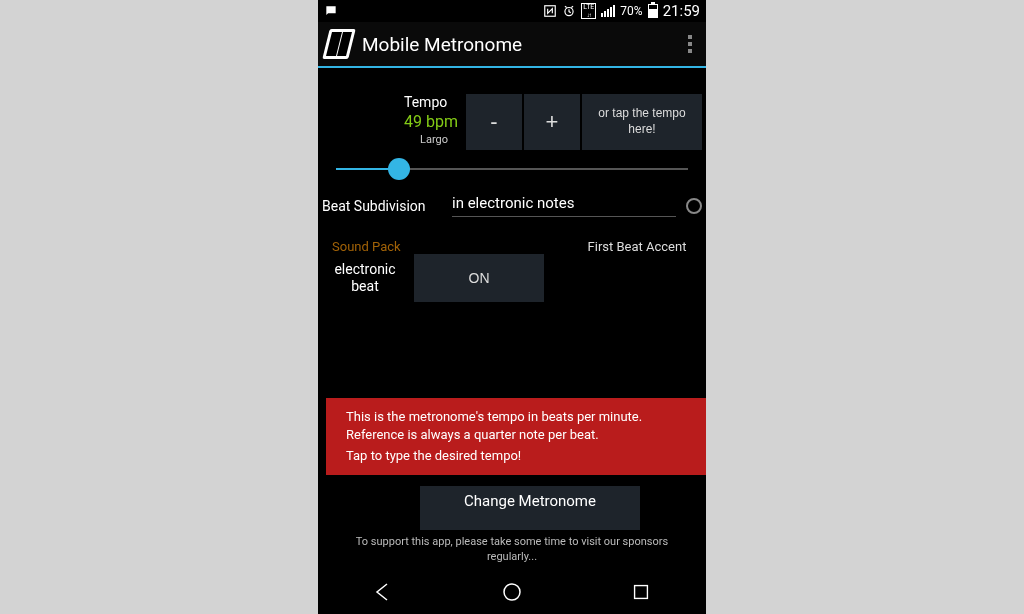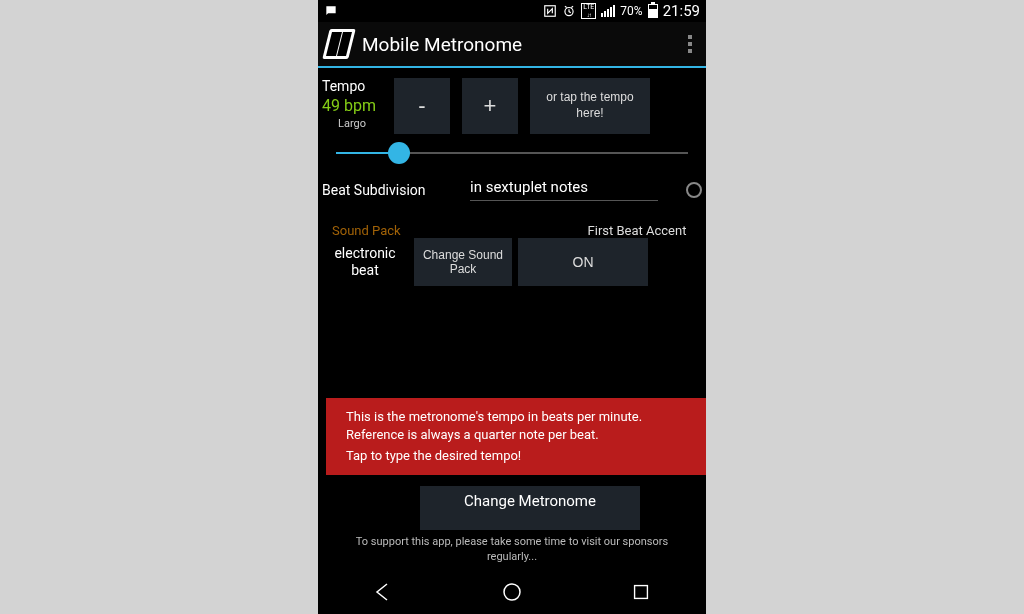--- a/index.html
+++ b/index.html
@@ -64,21 +64,21 @@
     border-radius:2px;
   }
   .app-icon:before { content:""; position:absolute; inset:3px 3px 3px 3px; background:#000; }
   .app-icon:after { content:""; position:absolute; top:3px; bottom:3px; left:50%; width:1px; background:#fff;}
   .app-title { font-size: 19px; flex:1; }
   .menu-dots { display:flex; flex-direction:column; gap:3px; padding:6px;}
   .menu-dots span{width:4px;height:4px;background:#888;}
 
   
   .content { flex:1; background:#000; color:#fff; position:relative; padding:0 4px; overflow:hidden;}
-  .tempo-section { display:flex; align-items:flex-start; gap:12px; padding-top:10px;}
+  .tempo-section { display:flex; align-items:flex-start; gap:2px; padding-top:26px;justify-content:flex-end;}
   .tempo-label-col { width:60px; text-align:left;}
   .tempo-label { font-size:14px; color:#fff;}
   .tempo-bpm { font-size:16px; color:#84cc16; margin-top:2px;}
   .tempo-name { font-size:11px; color:#ccc; text-align:center; margin-top:2px;}
   .btn {
     background:#1e242b;
     display:flex; align-items:center; justify-content:center;
     color:#ddd;
     font-size:14px;
     border:none;
@@ -99,21 +99,21 @@
   .timesig-row .label { width:116px; }
   .spinner {
     background:#1e242b; color:#fff;
     height:34px; display:flex; align-items:center; justify-content:flex-start;
     padding:0 8px; font-size:15px; position:relative; overflow:hidden;
   }
   .spinner.small{width:80px;}
   .spinner .corner { position:absolute; right:0; bottom:0; width:0; height:0; border-left:10px solid transparent; border-bottom:10px solid #555;}
   .slash { font-size:22px; color:#fff; }
 
-  .beatsub-row { display:flex; align-items:center; gap:22px; margin-top:24px;}
+  .beatsub-row { display:flex; align-items:center; gap:4px; margin-top:24px;}
   .beatsub-row .label { width:126px; }
   .beatsub-val { font-size:15px; border-bottom:1px solid #555; padding-bottom:4px; flex:1;}
   .radio-outer{ width:16px; height:16px; border:2px solid #888; border-radius:50%; margin-left:6px;}
 
   .sp-headers { display:flex; margin-top:22px; }
   .sp-headers .h1 { flex:1; font-size:13px; color:#a16207; padding-left:10px;}
   .sp-headers .h2 { width:130px; font-size:13px; color:#ddd; text-align:center;}
 
   .sp-row { display:flex; align-items:center; gap:6px;}
   .sp-name { width:86px; text-align:center; font-size:14px; line-height:1.2;}
@@ -231,32 +231,31 @@
     </div>
 
     <div class="slider-track">
       <div class="slider-fill"></div>
       <div class="slider-thumb"></div>
     </div>
 
 
     <div class="beatsub-row">
       <div class="label">Beat Subdivision</div>
-      <div class="beatsub-val">in sextuplet notes</div>
+      <div class="beatsub-val">in electronic notes</div>
       <div class="radio-outer"></div>
     </div>
 
     <div class="sp-headers">
       <div class="h1">Sound Pack</div>
       <div class="h2">First Beat Accent</div>
     </div>
 
     <div class="sp-row">
       <div class="sp-name">electronic beat</div>
-      <button class="btn btn-change">Change Sound Pack</button>
       <button class="btn btn-on">ON</button>
     </div>
 
     <div class="tooltip">
       <div>This is the metronome's tempo in beats per minute. Reference is always a quarter note per beat.</div>
       <div style="margin-top:4px;">Tap to type the desired tempo!</div>
     </div>
 
     <div class="start-btn">Change Metronome</div>
 

